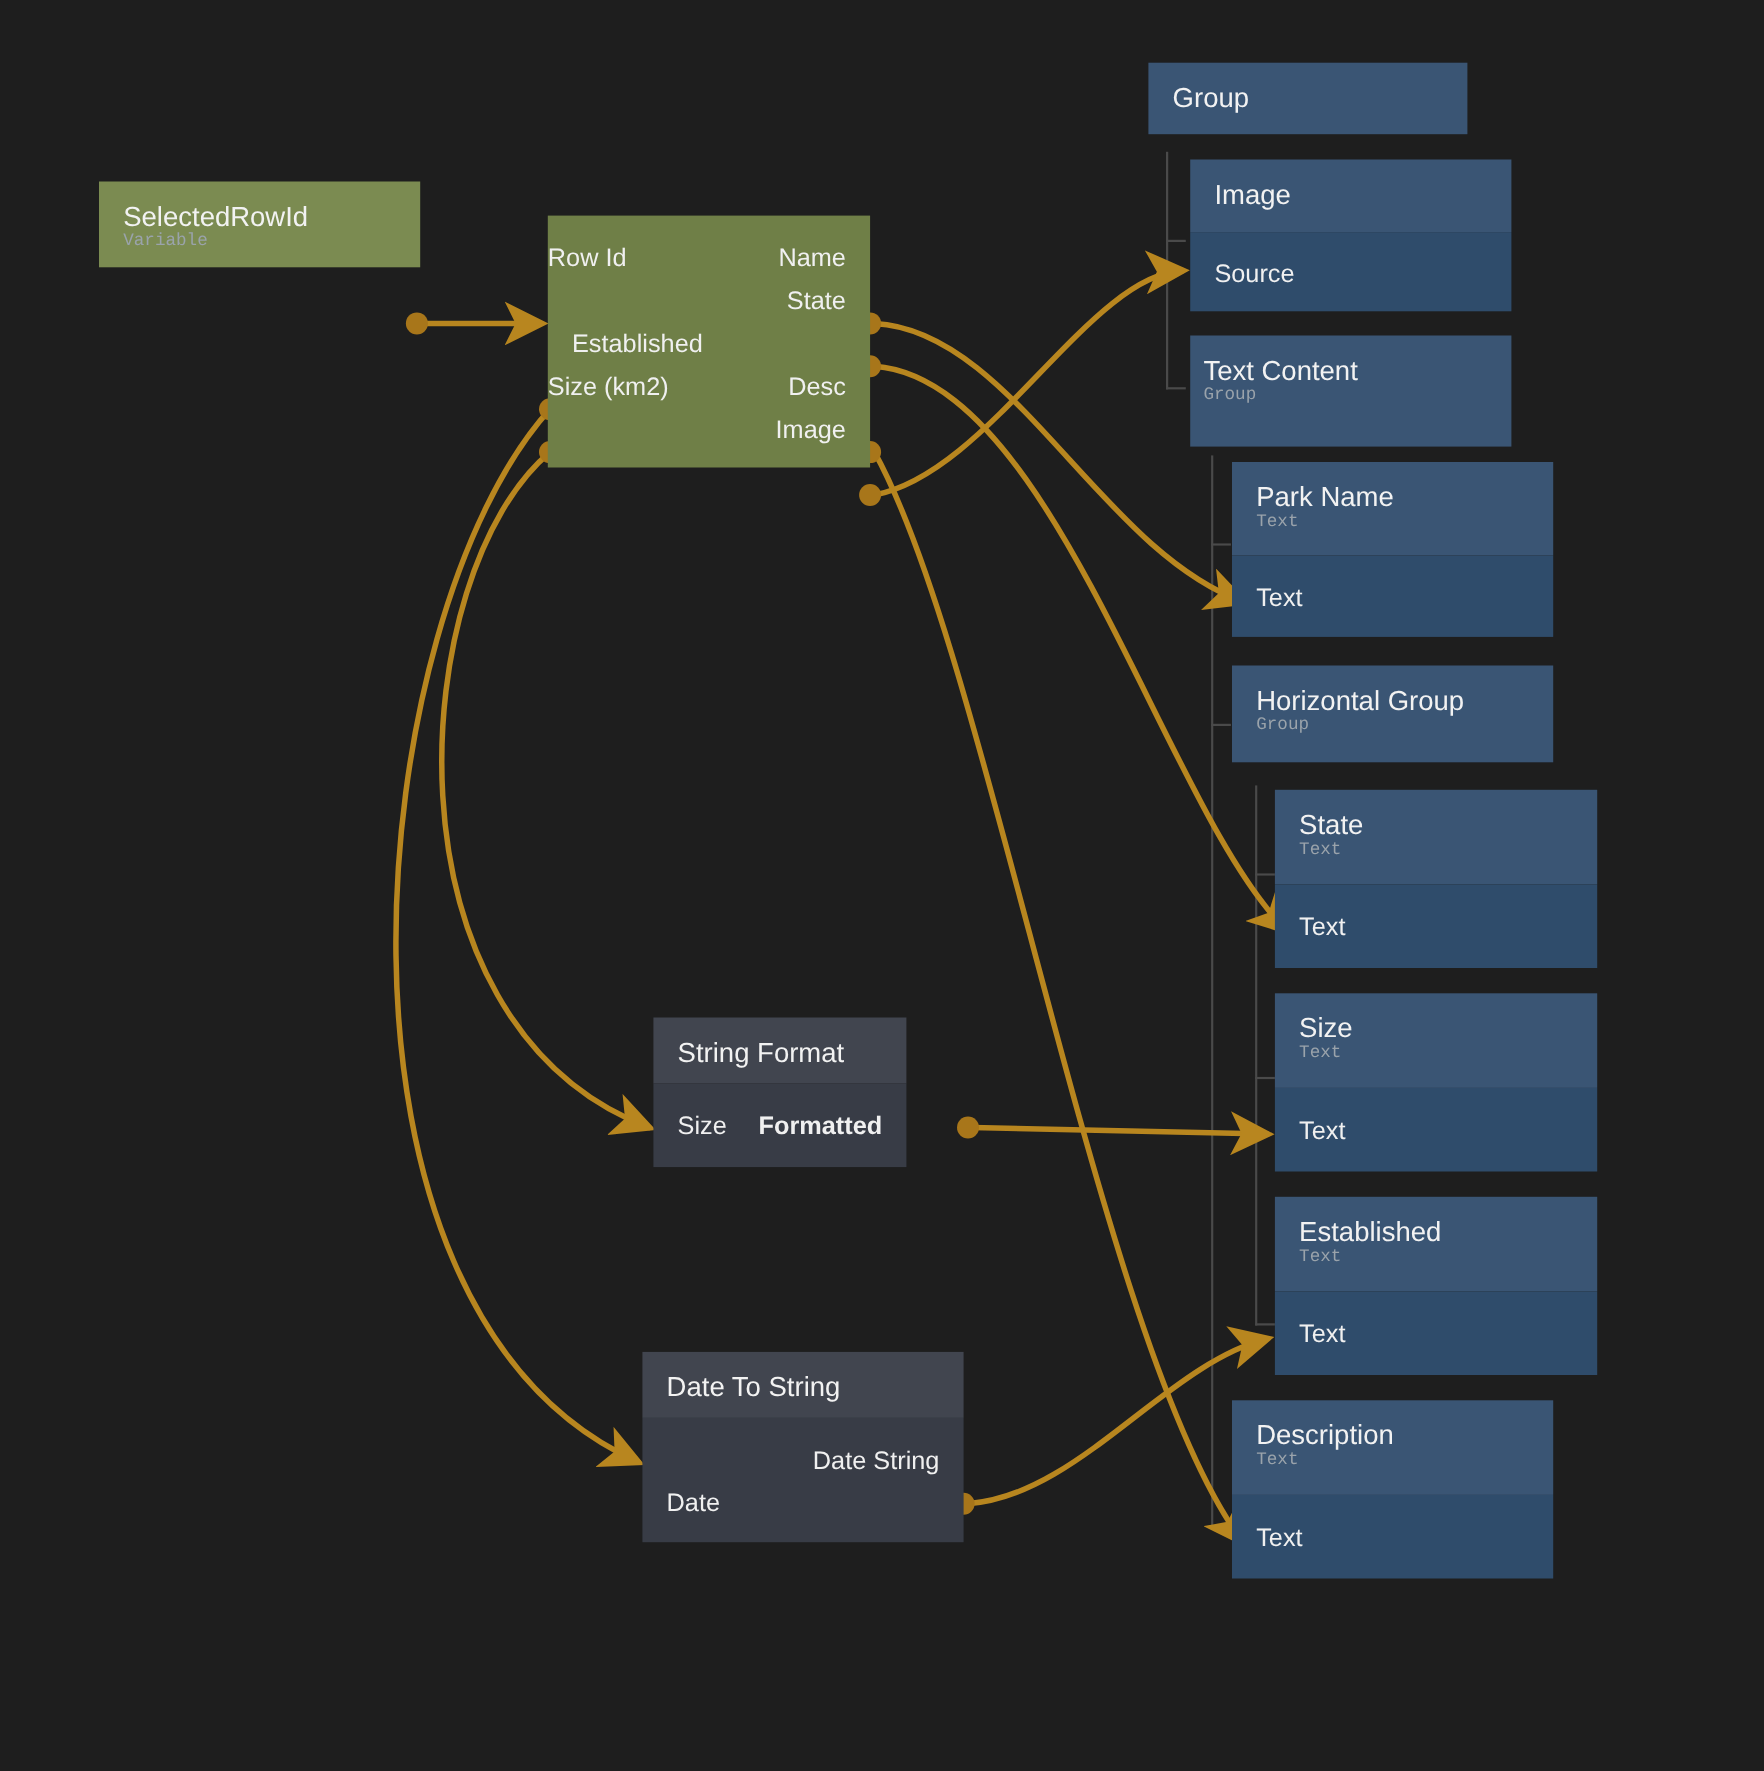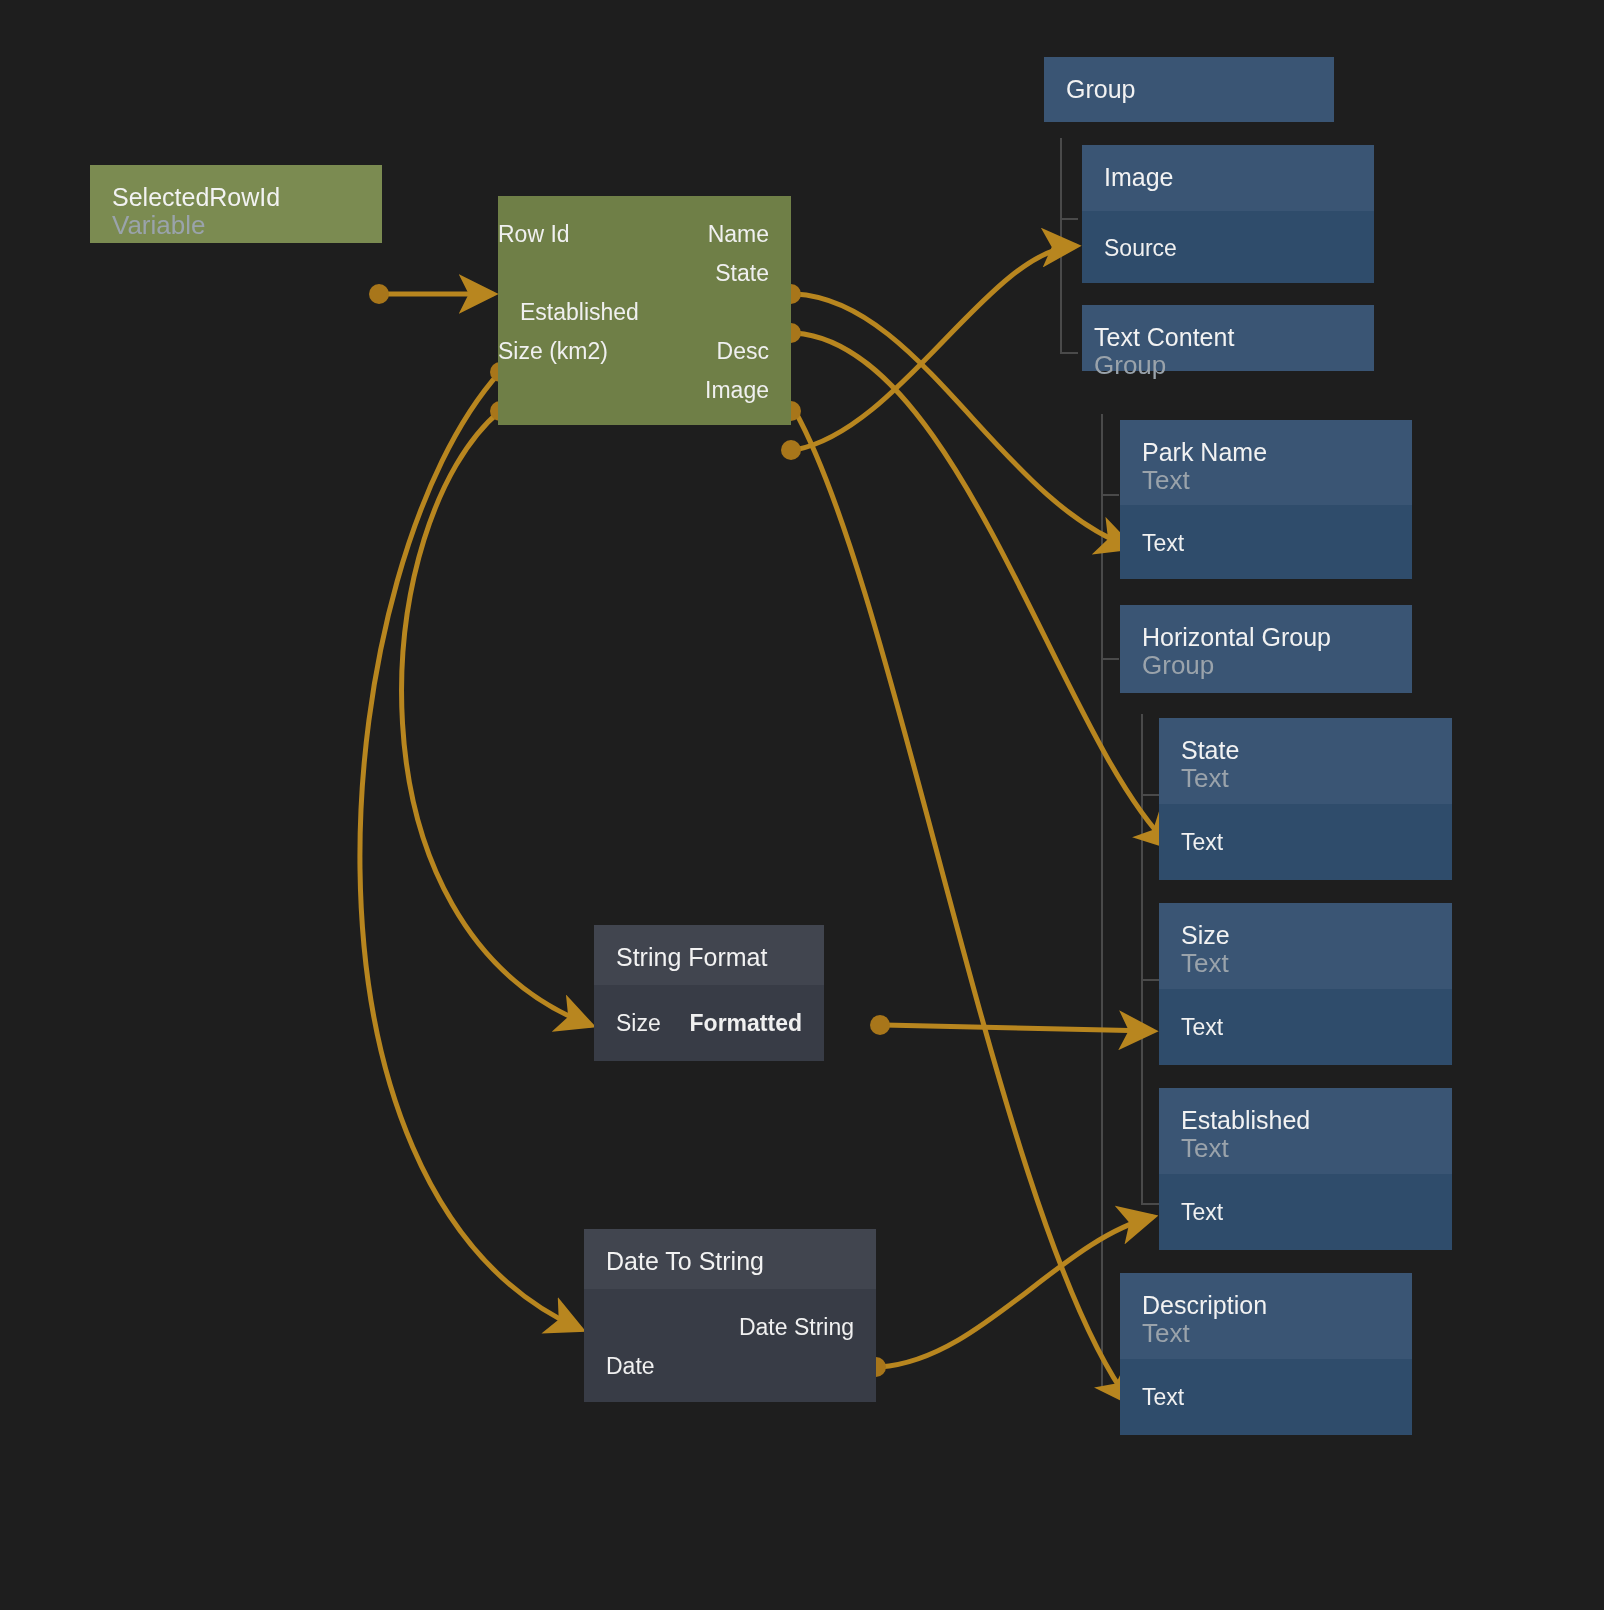--- a/index.html
+++ b/index.html
@@ -38,24 +38,25 @@
     box-sizing: border-box;
     padding: 18px 22px 16px 22px;
   }
   .node-title {
     font-size: 25px;
     color: #f2f2f2;
     line-height: 1.12;
     white-space: nowrap;
   }
   .node-subtitle {
-    font-size: 26px;
+    font-size: 16px;
     color: #9aa3ab;
     line-height: 1.12;
     white-space: nowrap;
+    font-family: Liberation Mono, monospace;
   }
   .node-body {
     box-sizing: border-box;
     position: relative;
   }
   .port-row {
     position: relative;
     height: 39px;
     display: flex;
     align-items: center;
@@ -217,21 +218,21 @@
       <div class="node-title">Image</div>
     </div>
     <div class="node-body" style="height:72px; padding-top:18px;">
       <div class="port-row port-in">
         <span class="port-label">Source</span>
       </div>
     </div>
   </div>
 
   <div class="node node-blue" style="left:1082px; top:305px; width:292px;">
-    <div class="node-head" style="height:66px;padding-left:12px;">
+    <div class="node-head" style="height:101px;padding-left:12px;">
       <div class="node-title">Text Content</div>
       <div class="node-subtitle">Group</div>
     </div>
   </div>
 
   <div class="node node-blue" style="left:1120px; top:420px; width:292px;">
     <div class="node-head" style="height:85px;">
       <div class="node-title">Park Name</div>
       <div class="node-subtitle">Text</div>
     </div>

